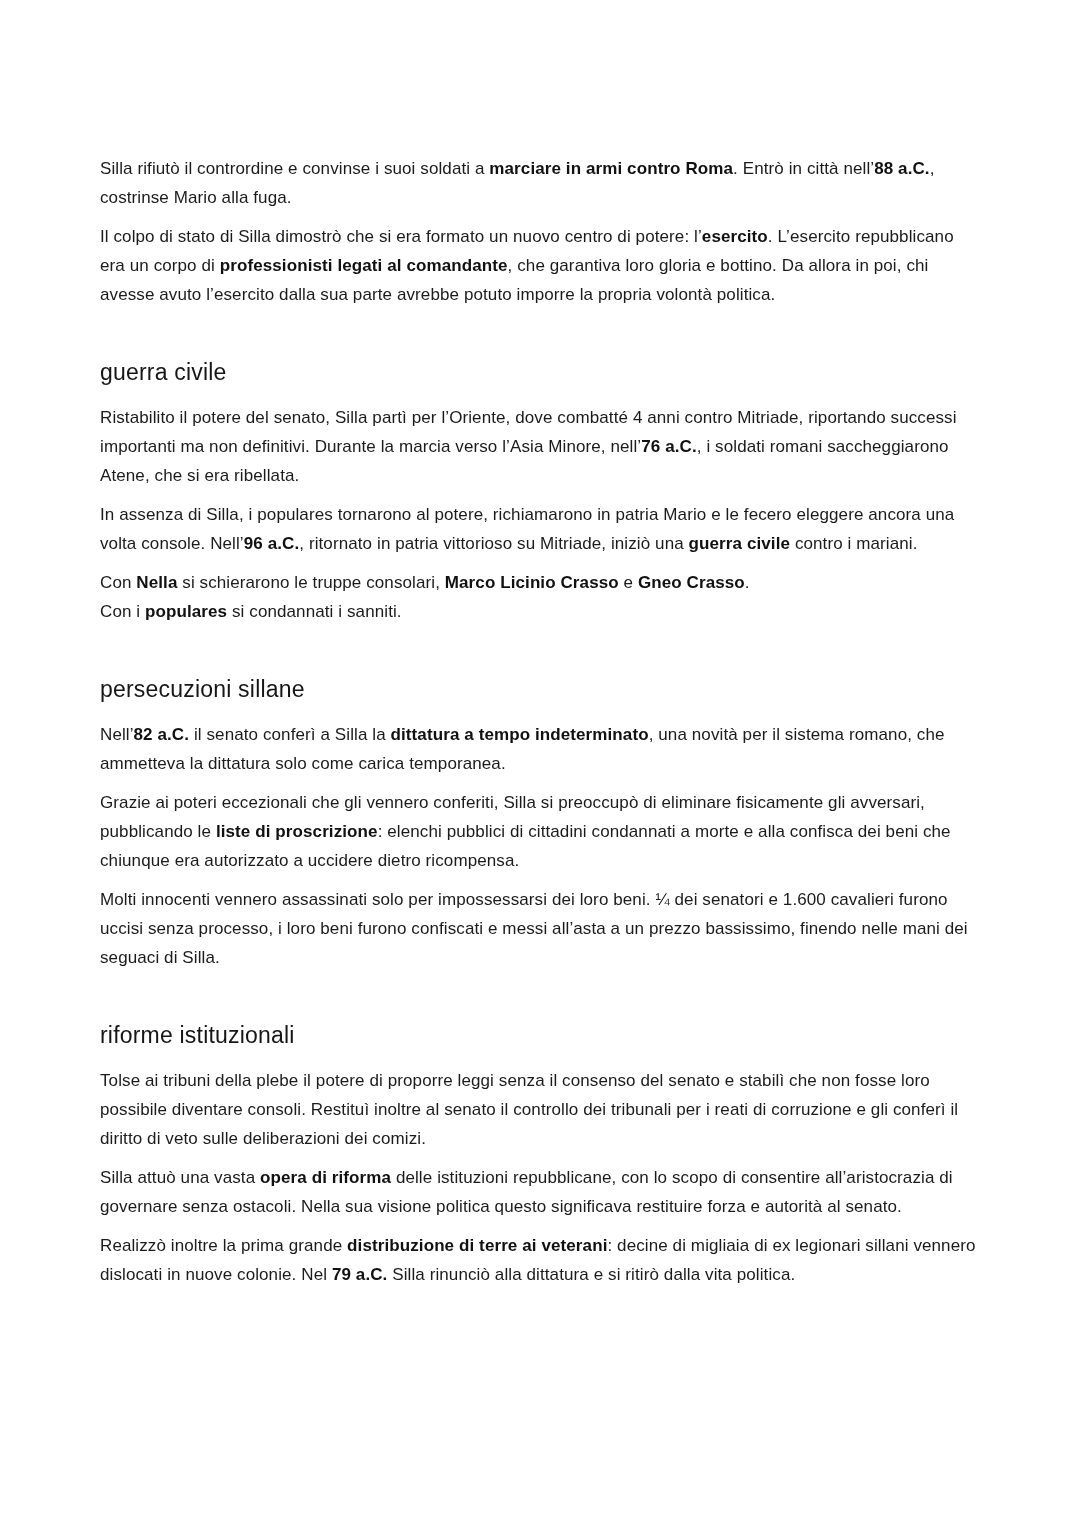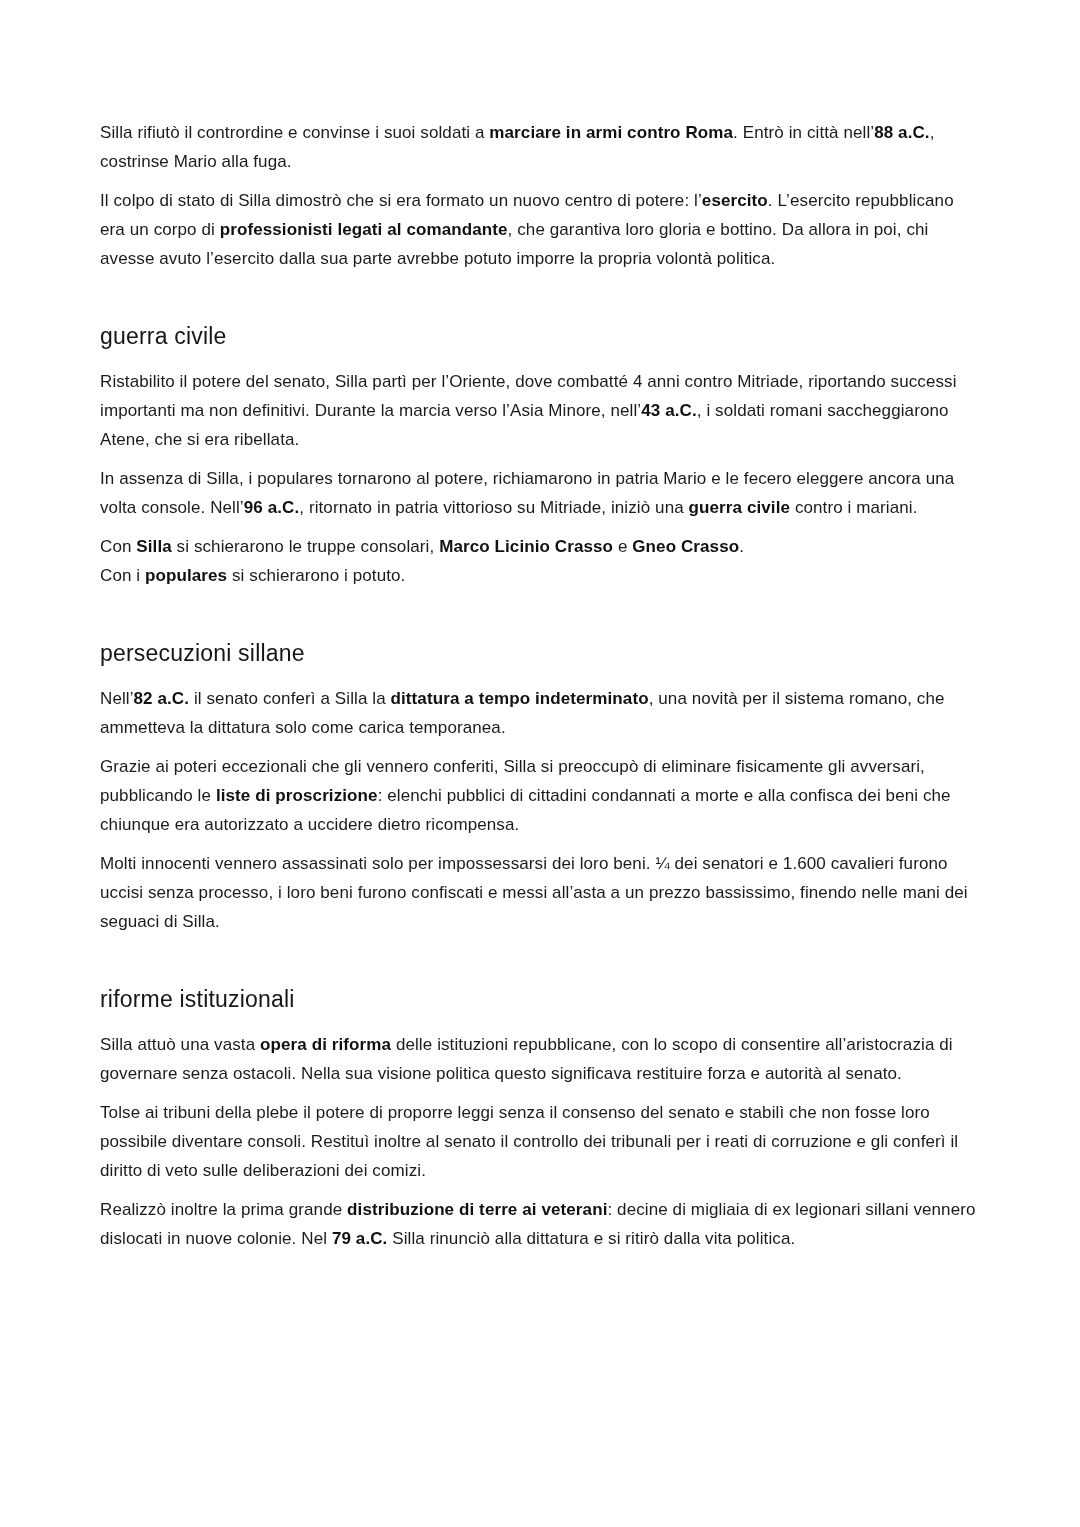--- a/index.html
+++ b/index.html
@@ -11,21 +11,21 @@
     font-family: "Liberation Sans", sans-serif;
     color: #1a1a1a;
     -webkit-font-smoothing: antialiased;
   }
   .page {
     width: 1080px;
     min-height: 1527px;
     background: #ffffff;
     padding: 118px 100px 70px 100px;
   }
-  .doc { width: 100%; }
+  .doc { width: 100%; margin-top: 36px; }
   .para {
     font-size: 17px;
     line-height: 29px;
     margin-bottom: 10px;
     letter-spacing: 0.1px;
     color: #1b1b1b;
   }
   .para strong { font-weight: 700; color: #111111; }
   .sec-heading {
     font-size: 23px;
@@ -38,25 +38,25 @@
   }
 </style>
 </head>
 <body>
 
 <main class="page">
   <article class="doc" id="doc-root">
       <p class="para"><span>Silla rifiutò il contrordine e convinse i suoi soldati a </span><strong>marciare in armi contro Roma</strong><span>. Entrò in città nell’</span><strong>88 a.C.</strong><span>, costrinse Mario alla fuga.</span></p>
       <p class="para"><span>Il colpo di stato di Silla dimostrò che si era formato un nuovo centro di potere: l’</span><strong>esercito</strong><span>. L’esercito repubblicano era un corpo di </span><strong>professionisti legati al comandante</strong><span>, che garantiva loro gloria e bottino. Da allora in poi, chi avesse avuto l’esercito dalla sua parte avrebbe potuto imporre la propria volontà politica.</span></p>
       <h2 class="sec-heading">guerra civile</h2>
-      <p class="para"><span>Ristabilito il potere del senato, Silla partì per l’Oriente, dove combatté 4 anni contro Mitriade, riportando successi importanti ma non definitivi. Durante la marcia verso l’Asia Minore, nell’</span><strong>43 a.C.</strong><span>, i soldati romani saccheggiarono Atene, che si era ribellata.</span></p>
+      <p class="para"><span>Ristabilito il potere del senato, Silla partì per l’Oriente, dove combatté 4 anni contro Mitriade, riportando successi importanti ma non definitivi. Durante la marcia verso l’Asia Minore, nell’</span><strong>76 a.C.</strong><span>, i soldati romani saccheggiarono Atene, che si era ribellata.</span></p>
       <p class="para"><span>In assenza di Silla, i populares tornarono al potere, richiamarono in patria Mario e le fecero eleggere ancora una volta console. Nell’</span><strong>96 a.C.</strong><span>, ritornato in patria vittorioso su Mitriade, iniziò una </span><strong>guerra civile</strong><span> contro i mariani.</span></p>
-      <p class="para"><span>Con </span><strong>Silla</strong><span> si schierarono le truppe consolari, </span><strong>Marco Licinio Crasso</strong><span> e </span><strong>Gneo Crasso</strong><span>.</span><br><span>Con i </span><strong>populares</strong><span> si schierarono i potuto.</span></p>
+      <p class="para"><span>Con </span><strong>Nella</strong><span> si schierarono le truppe consolari, </span><strong>Marco Licinio Crasso</strong><span> e </span><strong>Gneo Crasso</strong><span>.</span><br><span>Con i </span><strong>populares</strong><span> si condannati i sanniti.</span></p>
       <h2 class="sec-heading">persecuzioni sillane</h2>
       <p class="para"><span>Nell’</span><strong>82 a.C.</strong><span> il senato conferì a Silla la </span><strong>dittatura a tempo indeterminato</strong><span>, una novità per il sistema romano, che ammetteva la dittatura solo come carica temporanea.</span></p>
       <p class="para"><span>Grazie ai poteri eccezionali che gli vennero conferiti, Silla si preoccupò di eliminare fisicamente gli avversari, pubblicando le </span><strong>liste di proscrizione</strong><span>: elenchi pubblici di cittadini condannati a morte e alla confisca dei beni che chiunque era autorizzato a uccidere dietro ricompensa.</span></p>
       <p class="para"><span>Molti innocenti vennero assassinati solo per impossessarsi dei loro beni. ¼ dei senatori e 1.600 cavalieri furono uccisi senza processo, i loro beni furono confiscati e messi all’asta a un prezzo bassissimo, finendo nelle mani dei seguaci di Silla.</span></p>
       <h2 class="sec-heading">riforme istituzionali</h2>
+      <p class="para"><span>Tolse ai tribuni della plebe il potere di proporre leggi senza il consenso del senato e stabilì che non fosse loro possibile diventare consoli. Restituì inoltre al senato il controllo dei tribunali per i reati di corruzione e gli conferì il diritto di veto sulle deliberazioni dei comizi.</span></p>
       <p class="para"><span>Silla attuò una vasta </span><strong>opera di riforma</strong><span> delle istituzioni repubblicane, con lo scopo di consentire all’aristocrazia di governare senza ostacoli. Nella sua visione politica questo significava restituire forza e autorità al senato.</span></p>
-      <p class="para"><span>Tolse ai tribuni della plebe il potere di proporre leggi senza il consenso del senato e stabilì che non fosse loro possibile diventare consoli. Restituì inoltre al senato il controllo dei tribunali per i reati di corruzione e gli conferì il diritto di veto sulle deliberazioni dei comizi.</span></p>
       <p class="para"><span>Realizzò inoltre la prima grande </span><strong>distribuzione di terre ai veterani</strong><span>: decine di migliaia di ex legionari sillani vennero dislocati in nuove colonie. Nel </span><strong>79 a.C.</strong><span> Silla rinunciò alla dittatura e si ritirò dalla vita politica.</span></p>
     </article>
 </main>
 
 </body></html>

